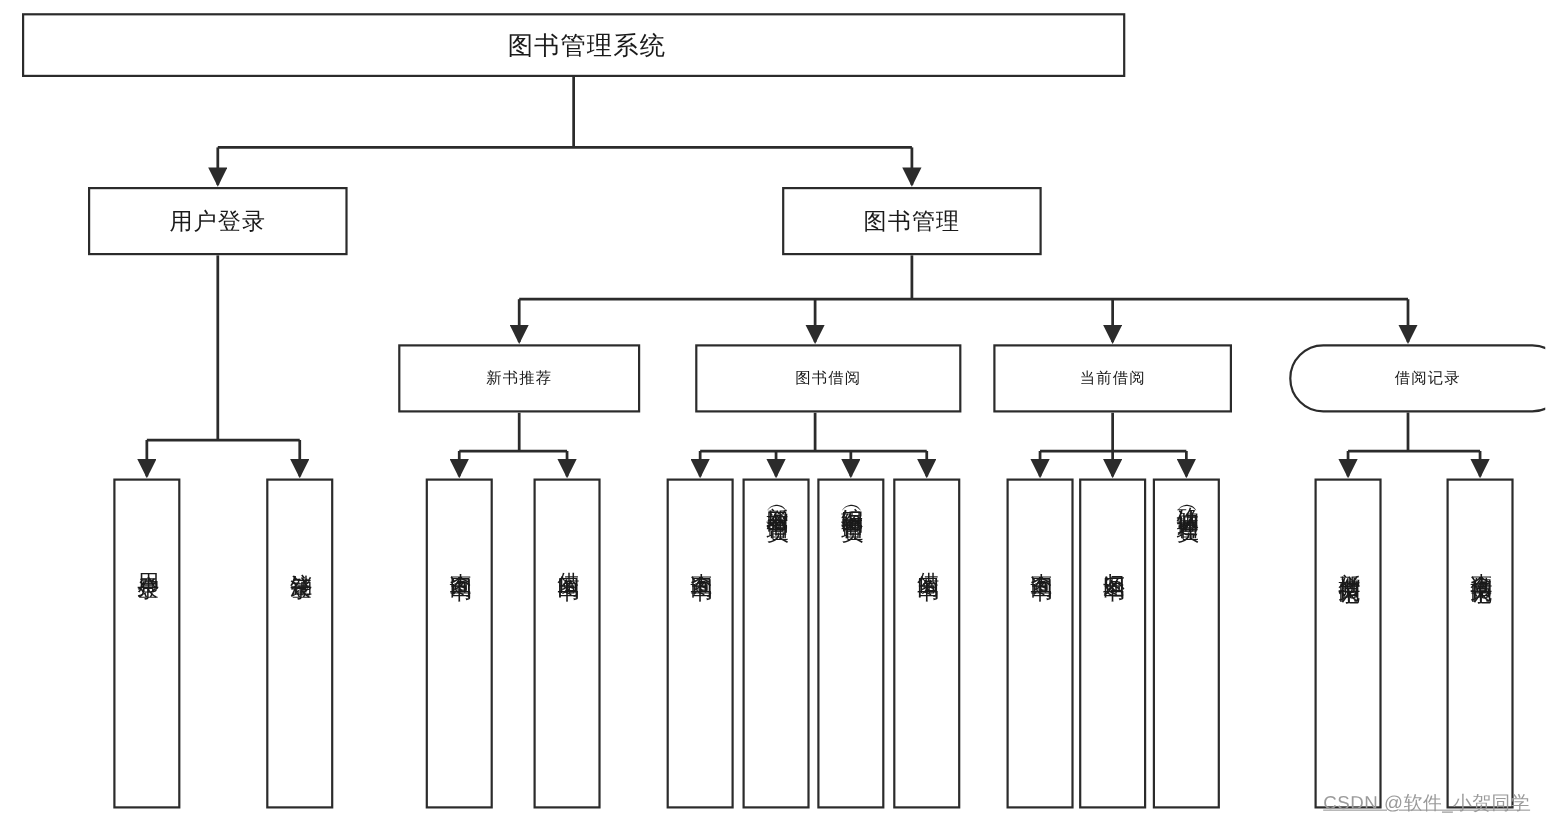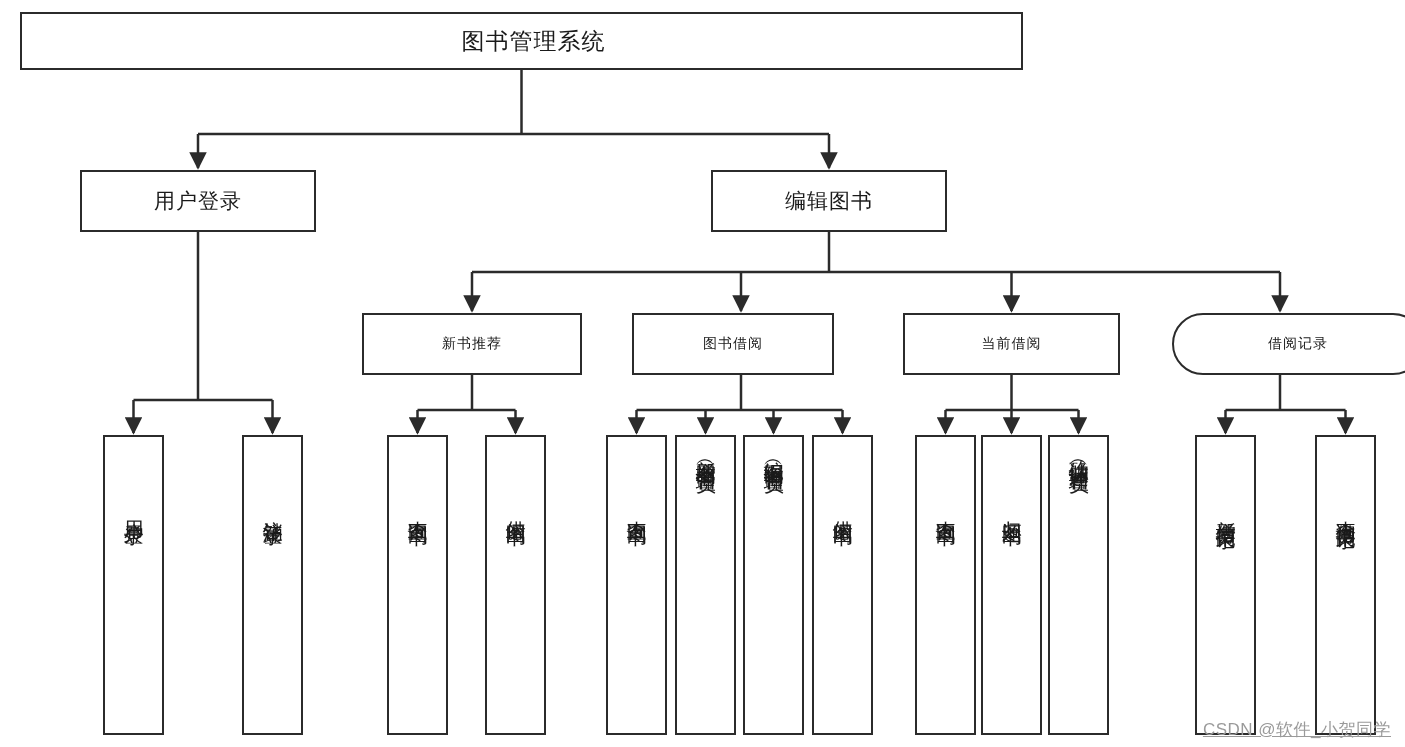--- a/index.html
+++ b/index.html
@@ -129,26 +129,26 @@
   </svg>
 
   <div id="nodes">
       <div class="node root" style="left: 20px; top: 12px; width: 1003px; height: 58px; padding-left: 24px;">
         <span>图书管理系统</span>
       </div>
       <div class="node lvl2" style="left: 80px; top: 170px; width: 236px; height: 62px;">
         <span>用户登录</span>
       </div>
       <div class="node lvl2" style="left: 711px; top: 170px; width: 236px; height: 62px;">
-        <span>编辑图书</span>
+        <span>图书管理</span>
       </div>
       <div class="node lvl3" style="left: 362px; top: 313px; width: 220px; height: 62px;">
         <span>新书推荐</span>
       </div>
-      <div class="node lvl3" style="left: 632px; top: 313px; width: 202px; height: 62px;">
+      <div class="node lvl3" style="left: 632px; top: 313px; width: 242px; height: 62px;">
         <span>图书借阅</span>
       </div>
       <div class="node lvl3" style="left: 903px; top: 313px; width: 217px; height: 62px;">
         <span>当前借阅</span>
       </div>
       <div class="node lvl3" style="left: 1172px; top: 313px; width: 252px; height: 62px; border-radius: 31px;">
         <span>借阅记录</span>
       </div>
       <div class="node leaf mid" style="left: 103px; top: 435px; width: 61px; height: 300px;">
         <span class="vtext">用户登录</span>

